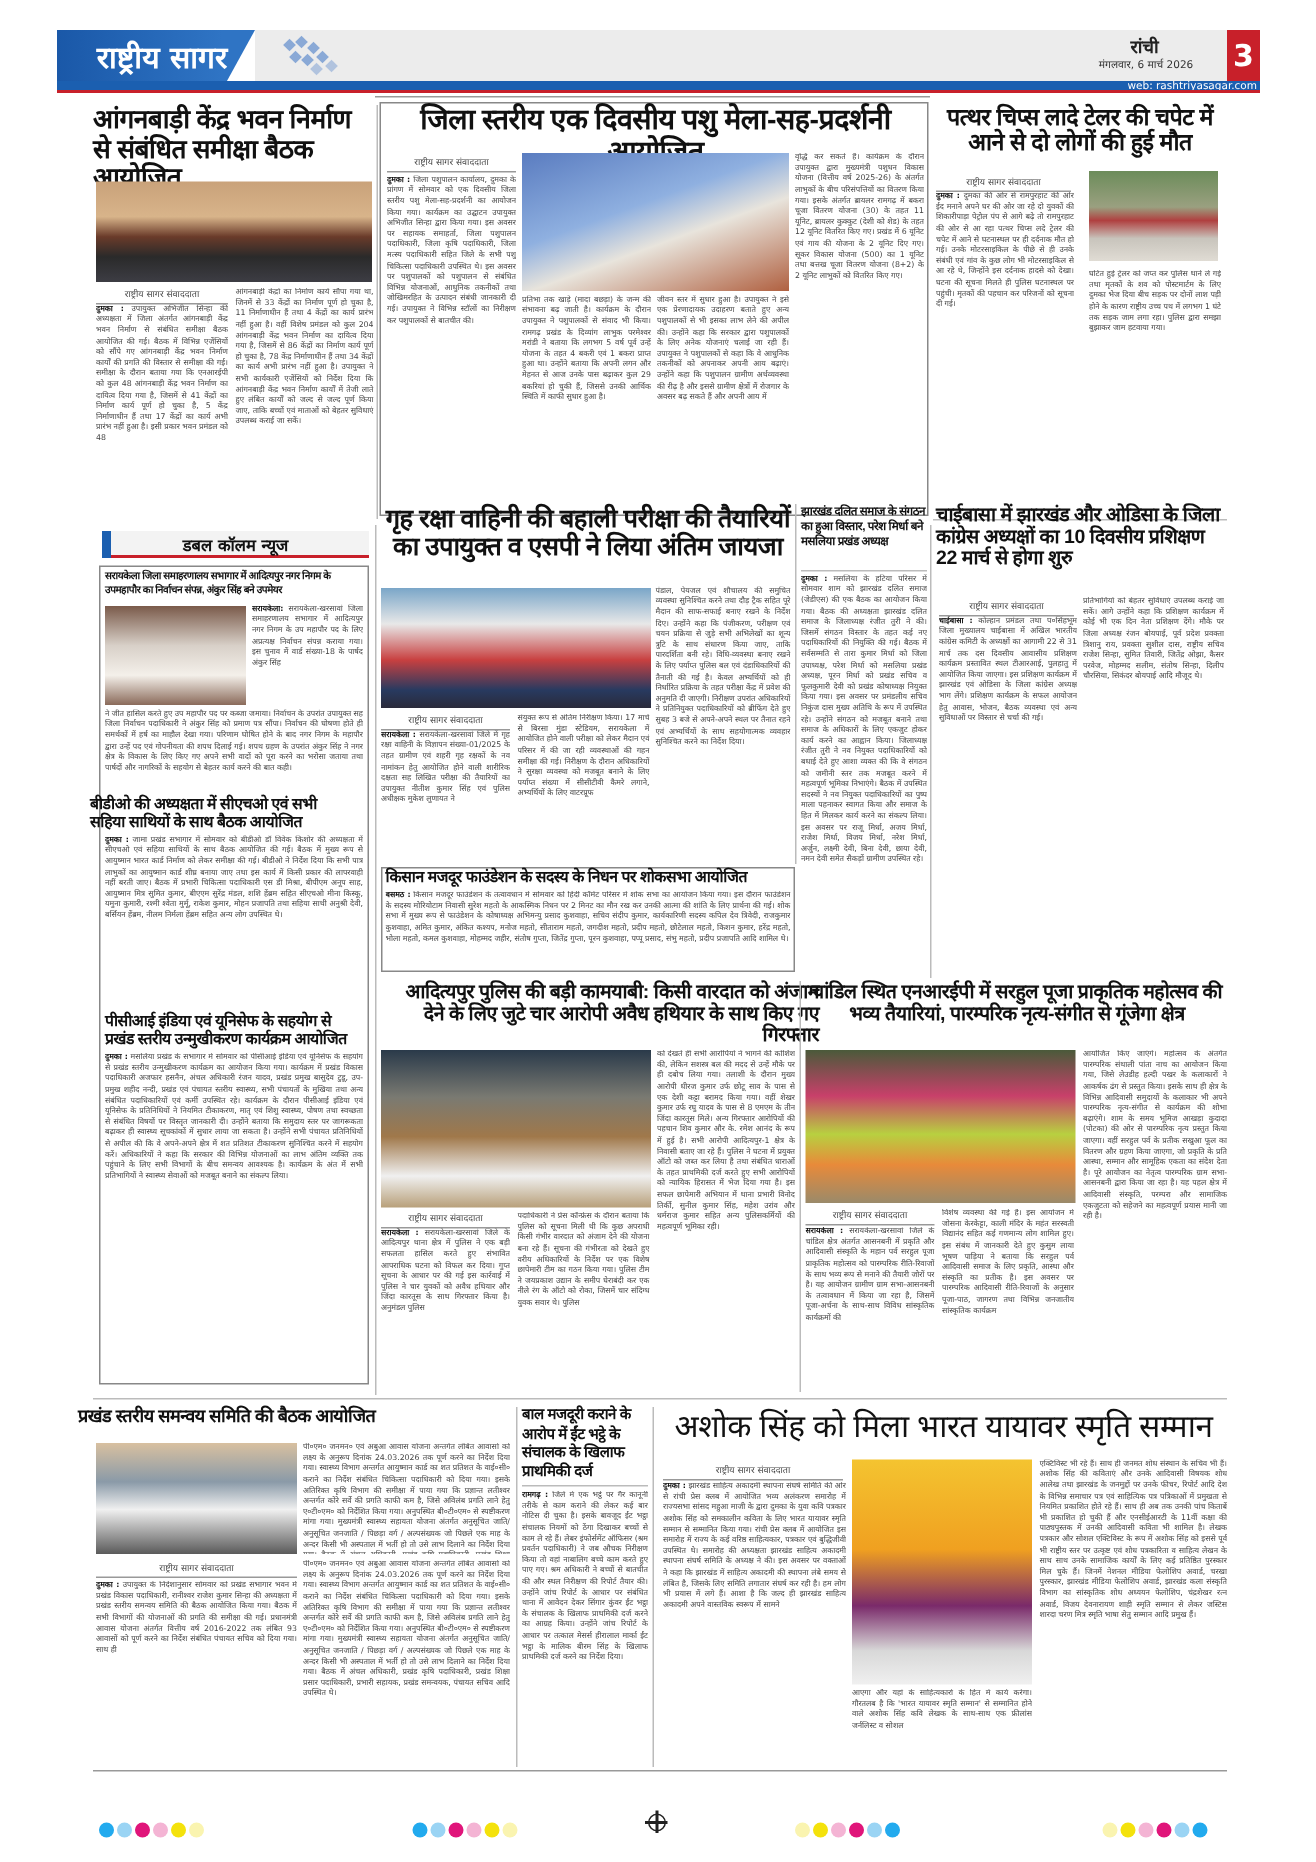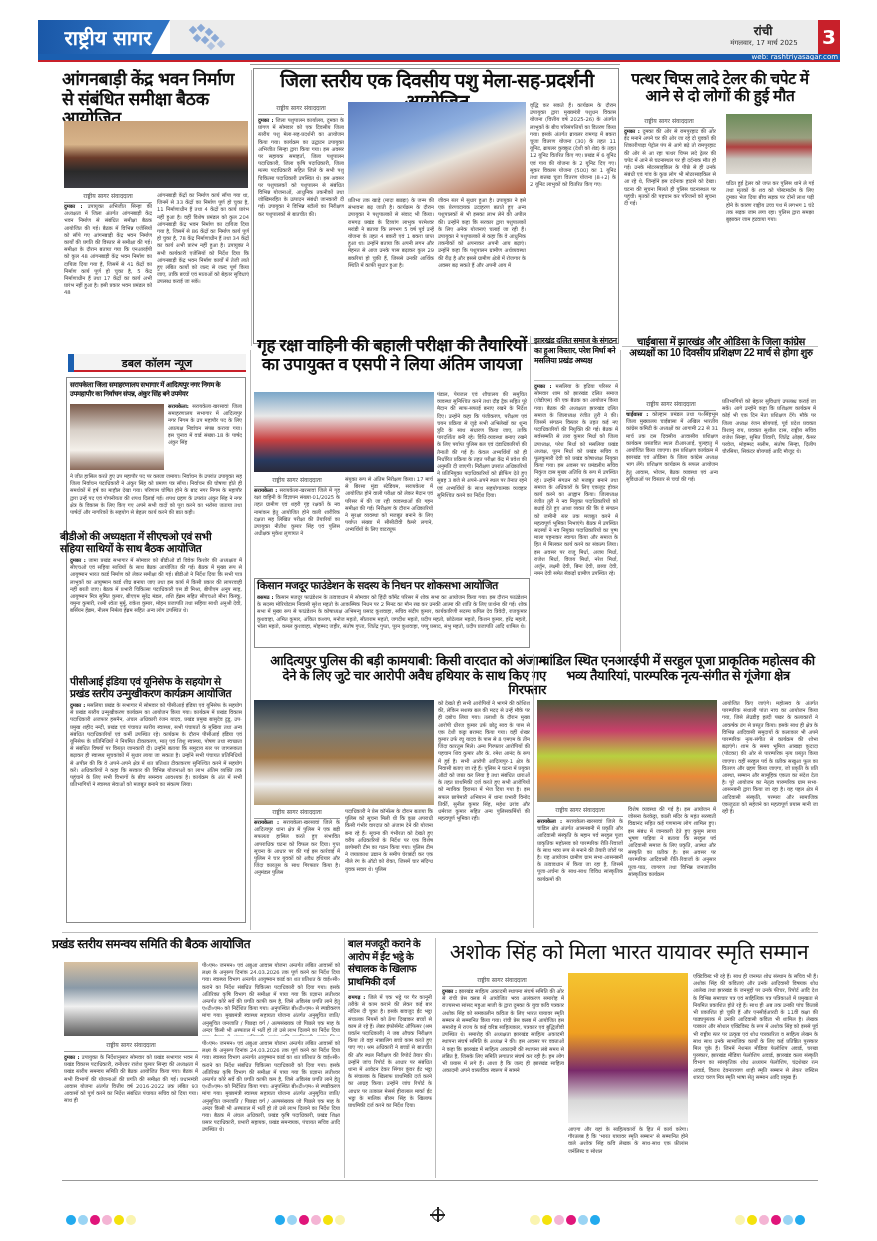--- a/index.html
+++ b/index.html
@@ -65,21 +65,21 @@
       <i style="left:18px;top:4px"></i>
     <i style="left:6px;top:10px"></i>
       <i style="left:14px;top:12px"></i>
       <i style="left:24px;top:10px"></i>
     <i style="left:30px;top:16px;opacity:.6"></i>
       <i style="left:20px;top:18px;opacity:.6"></i>
   </div>
   <div class="abs mh-brand">राष्ट्रीय सागर</div>
   <div class="abs mh-right"></div>
   <div class="abs mh-city">रांची</div>
-  <div class="abs mh-date">मंगलवार, 17 मार्च 2025</div>
+  <div class="abs mh-date">मंगलवार, 6 मार्च 2026</div>
   <div class="abs mh-pageno">3</div>
   <div class="abs mh-bar"></div>
   <div class="abs mh-web">web: rashtriyasagar.com</div>
   <div class="abs mh-rule"></div>
 </div>
 <div class="abs hrule" style="left:250px;top:64px;width:370px;background:#999;"></div>
 
 <div class="abs" style="left:62px;top:70px;width:186px;">
   <div class="headline" style="font-size:17.5px;text-align:left;">आंगनबाड़ी केंद्र भवन निर्माण से संबंधित समीक्षा बैठक आयोजित</div>
 </div>
@@ -132,21 +132,21 @@
 <div class="abs body-text" style="left:437px;top:391px;width:90px;height:184px;">पंडाल, पेयजल एवं शौचालय की समुचित व्यवस्था सुनिश्चित करने तथा दौड़ ट्रैक सहित पूरे मैदान की साफ-सफाई बनाए रखने के निर्देश दिए। उन्होंने कहा कि पंजीकरण, परीक्षण एवं चयन प्रक्रिया से जुड़े सभी अभिलेखों का शून्य त्रुटि के साथ संधारण किया जाए, ताकि पारदर्शिता बनी रहे। विधि-व्यवस्था बनाए रखने के लिए पर्याप्त पुलिस बल एवं दंडाधिकारियों की तैनाती की गई है। केवल अभ्यर्थियों को ही निर्धारित प्रक्रिया के तहत परीक्षा केंद्र में प्रवेश की अनुमति दी जाएगी। निरीक्षण उपरांत अधिकारियों ने प्रतिनियुक्त पदाधिकारियों को ब्रीफिंग देते हुए सुबह 3 बजे से अपने-अपने स्थल पर तैनात रहने एवं अभ्यर्थियों के साथ सहयोगात्मक व्यवहार सुनिश्चित करने का निर्देश दिया।</div>
 
 <div class="abs vrule" style="left:530px;top:336px;height:240px;"></div>
 
 <div class="abs headline" style="left:534px;top:336px;width:84px;font-size:7.8px;line-height:10px;">झारखंड दलित समाज के संगठन का हुआ विस्तार, परेश मिर्धा बने मसलिया प्रखंड अध्यक्ष</div>
 <div class="abs hrule" style="left:534px;top:380px;width:84px;"></div>
 <div class="abs body-text" style="left:534px;top:383px;width:84px;height:266px;"><b>दुमका :</b> <span>मसलिया के हटिया परिसर में सोमवार शाम को झारखंड दलित समाज (जेडीएस) की एक बैठक का आयोजन किया गया। बैठक की अध्यक्षता झारखंड दलित समाज के जिलाध्यक्ष रंजीत तुरी ने की। जिसमें संगठन विस्तार के तहत कई नए पदाधिकारियों की नियुक्ति की गई। बैठक में सर्वसम्मति से तारा कुमार मिर्धा को जिला उपाध्यक्ष, परेश मिर्धा को मसलिया प्रखंड अध्यक्ष, पूरन मिर्धा को प्रखंड सचिव व फूलकुमारी देवी को प्रखंड कोषाध्यक्ष नियुक्त किया गया। इस अवसर पर प्रमंडलीय सचिव निकुंज दास मुख्य अतिथि के रूप में उपस्थित रहे। उन्होंने संगठन को मजबूत बनाने तथा समाज के अधिकारों के लिए एकजुट होकर कार्य करने का आह्वान किया। जिलाध्यक्ष रंजीत तुरी ने नव नियुक्त पदाधिकारियों को बधाई देते हुए आशा व्यक्त की कि वे संगठन को जमीनी स्तर तक मजबूत करने में महत्वपूर्ण भूमिका निभाएंगे। बैठक में उपस्थित सदस्यों ने नव नियुक्त पदाधिकारियों का पुष्प माला पहनाकर स्वागत किया और समाज के हित में मिलकर कार्य करने का संकल्प लिया। इस अवसर पर राजू मिर्धा, अजय मिर्धा, राजेश मिर्धा, विजय मिर्धा, नरेश मिर्धा, अर्जुन, लक्ष्मी देवी, बिना देवी, छाया देवी, नमन देवी समेत सैकड़ों ग्रामीण उपस्थित रहे।</span></div>
 
 <div class="abs vrule" style="left:620px;top:350px;height:302px;"></div>
 
-<div class="abs headline" style="left:624px;top:336px;width:194px;font-size:10px;text-align:center;">चाईबासा में झारखंड और ओडिसा के जिला कांग्रेस अध्यक्षों का 10 दिवसीय प्रशिक्षण 22 मार्च से होगा शुरु</div>
+<div class="abs headline" style="left:624px;top:336px;width:194px;font-size:13px;text-align:left;">चाईबासा में झारखंड और ओडिसा के जिला कांग्रेस अध्यक्षों का 10 दिवसीय प्रशिक्षण 22 मार्च से होगा शुरु</div>
 <div class="abs byline" style="left:626px;top:400px;width:90px;">राष्ट्रीय सागर संवाददाता</div>
 <div class="abs body-text" style="left:626px;top:411px;width:92px;height:240px;"><b>चाईबासा :</b> <span>कोल्हान प्रमंडल तथा प०सिंहभूम जिला मुख्यालय चाईबासा में अखिल भारतीय कांग्रेस कमिटी के अध्यक्षों का आगामी 22 से 31 मार्च तक दस दिवसीय आवासीय प्रशिक्षण कार्यक्रम प्रस्तावित स्थल टीआरआई, पुलहातु में आयोजित किया जाएगा। इस प्रशिक्षण कार्यक्रम में झारखंड एवं ओडिसा के जिला कांग्रेस अध्यक्ष भाग लेंगे। प्रशिक्षण कार्यक्रम के सफल आयोजन हेतु आवास, भोजन, बैठक व्यवस्था एवं अन्य सुविधाओं पर विस्तार से चर्चा की गई।</span></div>
 <div class="abs body-text" style="left:722px;top:398px;width:94px;height:253px;">प्रतिभागियों को बेहतर सुविधाएं उपलब्ध कराई जा सकें। आगे उन्होंने कहा कि प्रशिक्षण कार्यक्रम में कोई भी एक दिन नेता प्रशिक्षण देंगे। मौके पर जिला अध्यक्ष रंजन बोयपाई, पूर्व प्रदेश प्रवक्ता त्रिशानु राय, प्रवक्ता सुशील दास, राष्ट्रीय सचिव राजेश सिन्हा, सुमित तिवारी, जितेंद्र ओझा, कैसर परवेज, मोहम्मद सलीम, संतोष सिन्हा, दिलीप चौरसिया, सिकंदर बोयपाई आदि मौजूद थे।</div>
 
 <div class="abs frame" style="left:254px;top:578px;width:276px;height:70px;"></div>
 <div class="abs headline" style="left:257px;top:580px;width:270px;font-size:10.5px;">किसान मजदूर फाउंडेशन के सदस्य के निधन पर शोकसभा आयोजित</div>
 <div class="abs body-text" style="left:257px;top:594px;width:270px;height:52px;"><b>बसमठ :</b> <span>किसान मजदूर फाउंडेशन के तत्वावधान में सोमवार को हिंदी कॉमेंट परिसर में शोक सभा का आयोजन किया गया। इस दौरान फाउंडेशन के सदस्य मोरियोटाम निवासी सुरेश महतो के आकस्मिक निधन पर 2 मिनट का मौन रख कर उनकी आत्मा की शांति के लिए प्रार्थना की गई। शोक सभा में मुख्य रूप से फाउंडेशन के कोषाध्यक्ष अभिमन्यु प्रसाद कुशवाहा, सचिव संदीप कुमार, कार्यकारिणी सदस्य कपिल देव त्रिवेदी, राजकुमार कुशवाहा, अमित कुमार, अंकित कश्यप, मनोज महतो, सीताराम महतो, जगदीश महतो, प्रदीप महतो, छोटेलाल महतो, किशन कुमार, हरेंद्र महतो, भोला महतो, कमल कुशवाहा, मोहम्मद जहीर, संतोष गुप्ता, जितेंद्र गुप्ता, पूरन कुशवाहा, पप्पू प्रसाद, संभु महतो, प्रदीप प्रजापति आदि शामिल थे।</span></div>
 
 <div class="abs headline" style="left:270px;top:654px;width:276px;font-size:13px;text-align:right;">आदित्यपुर पुलिस की बड़ी कामयाबी: किसी वारदात को अंजाम देने के लिए जुटे चार आरोपी अवैध हथियार के साथ किए गए गिरफ्तार</div>
 <div class="abs photo ph-police" style="left:254px;top:700px;width:180px;height:105px;"></div>

